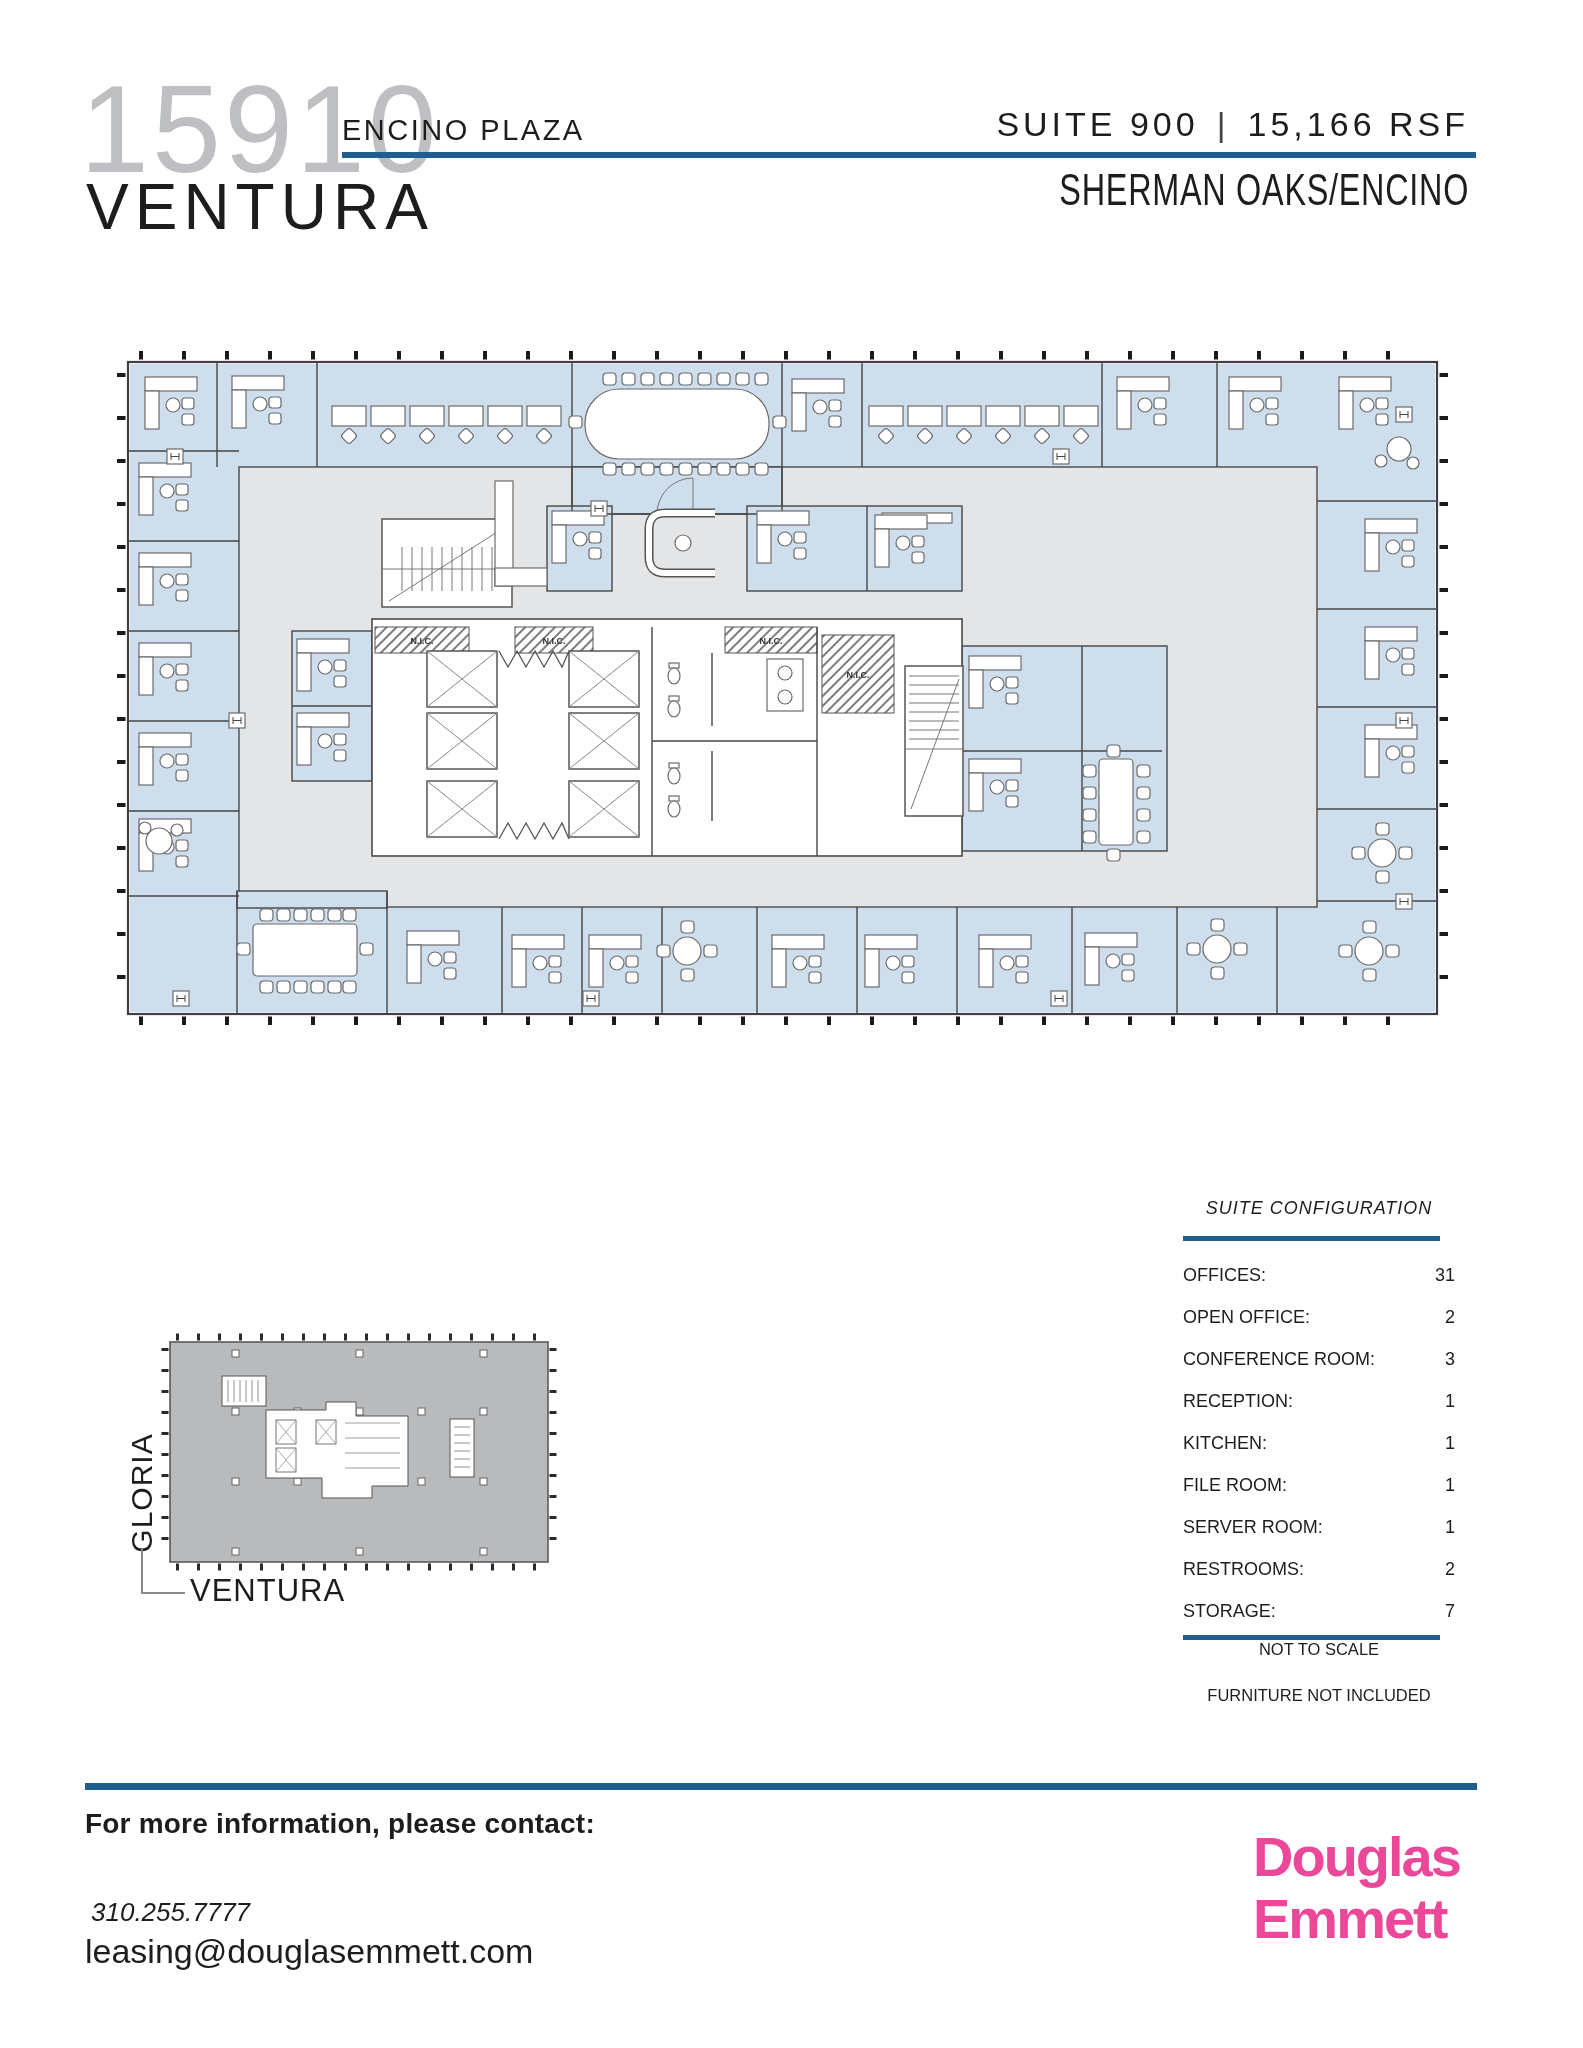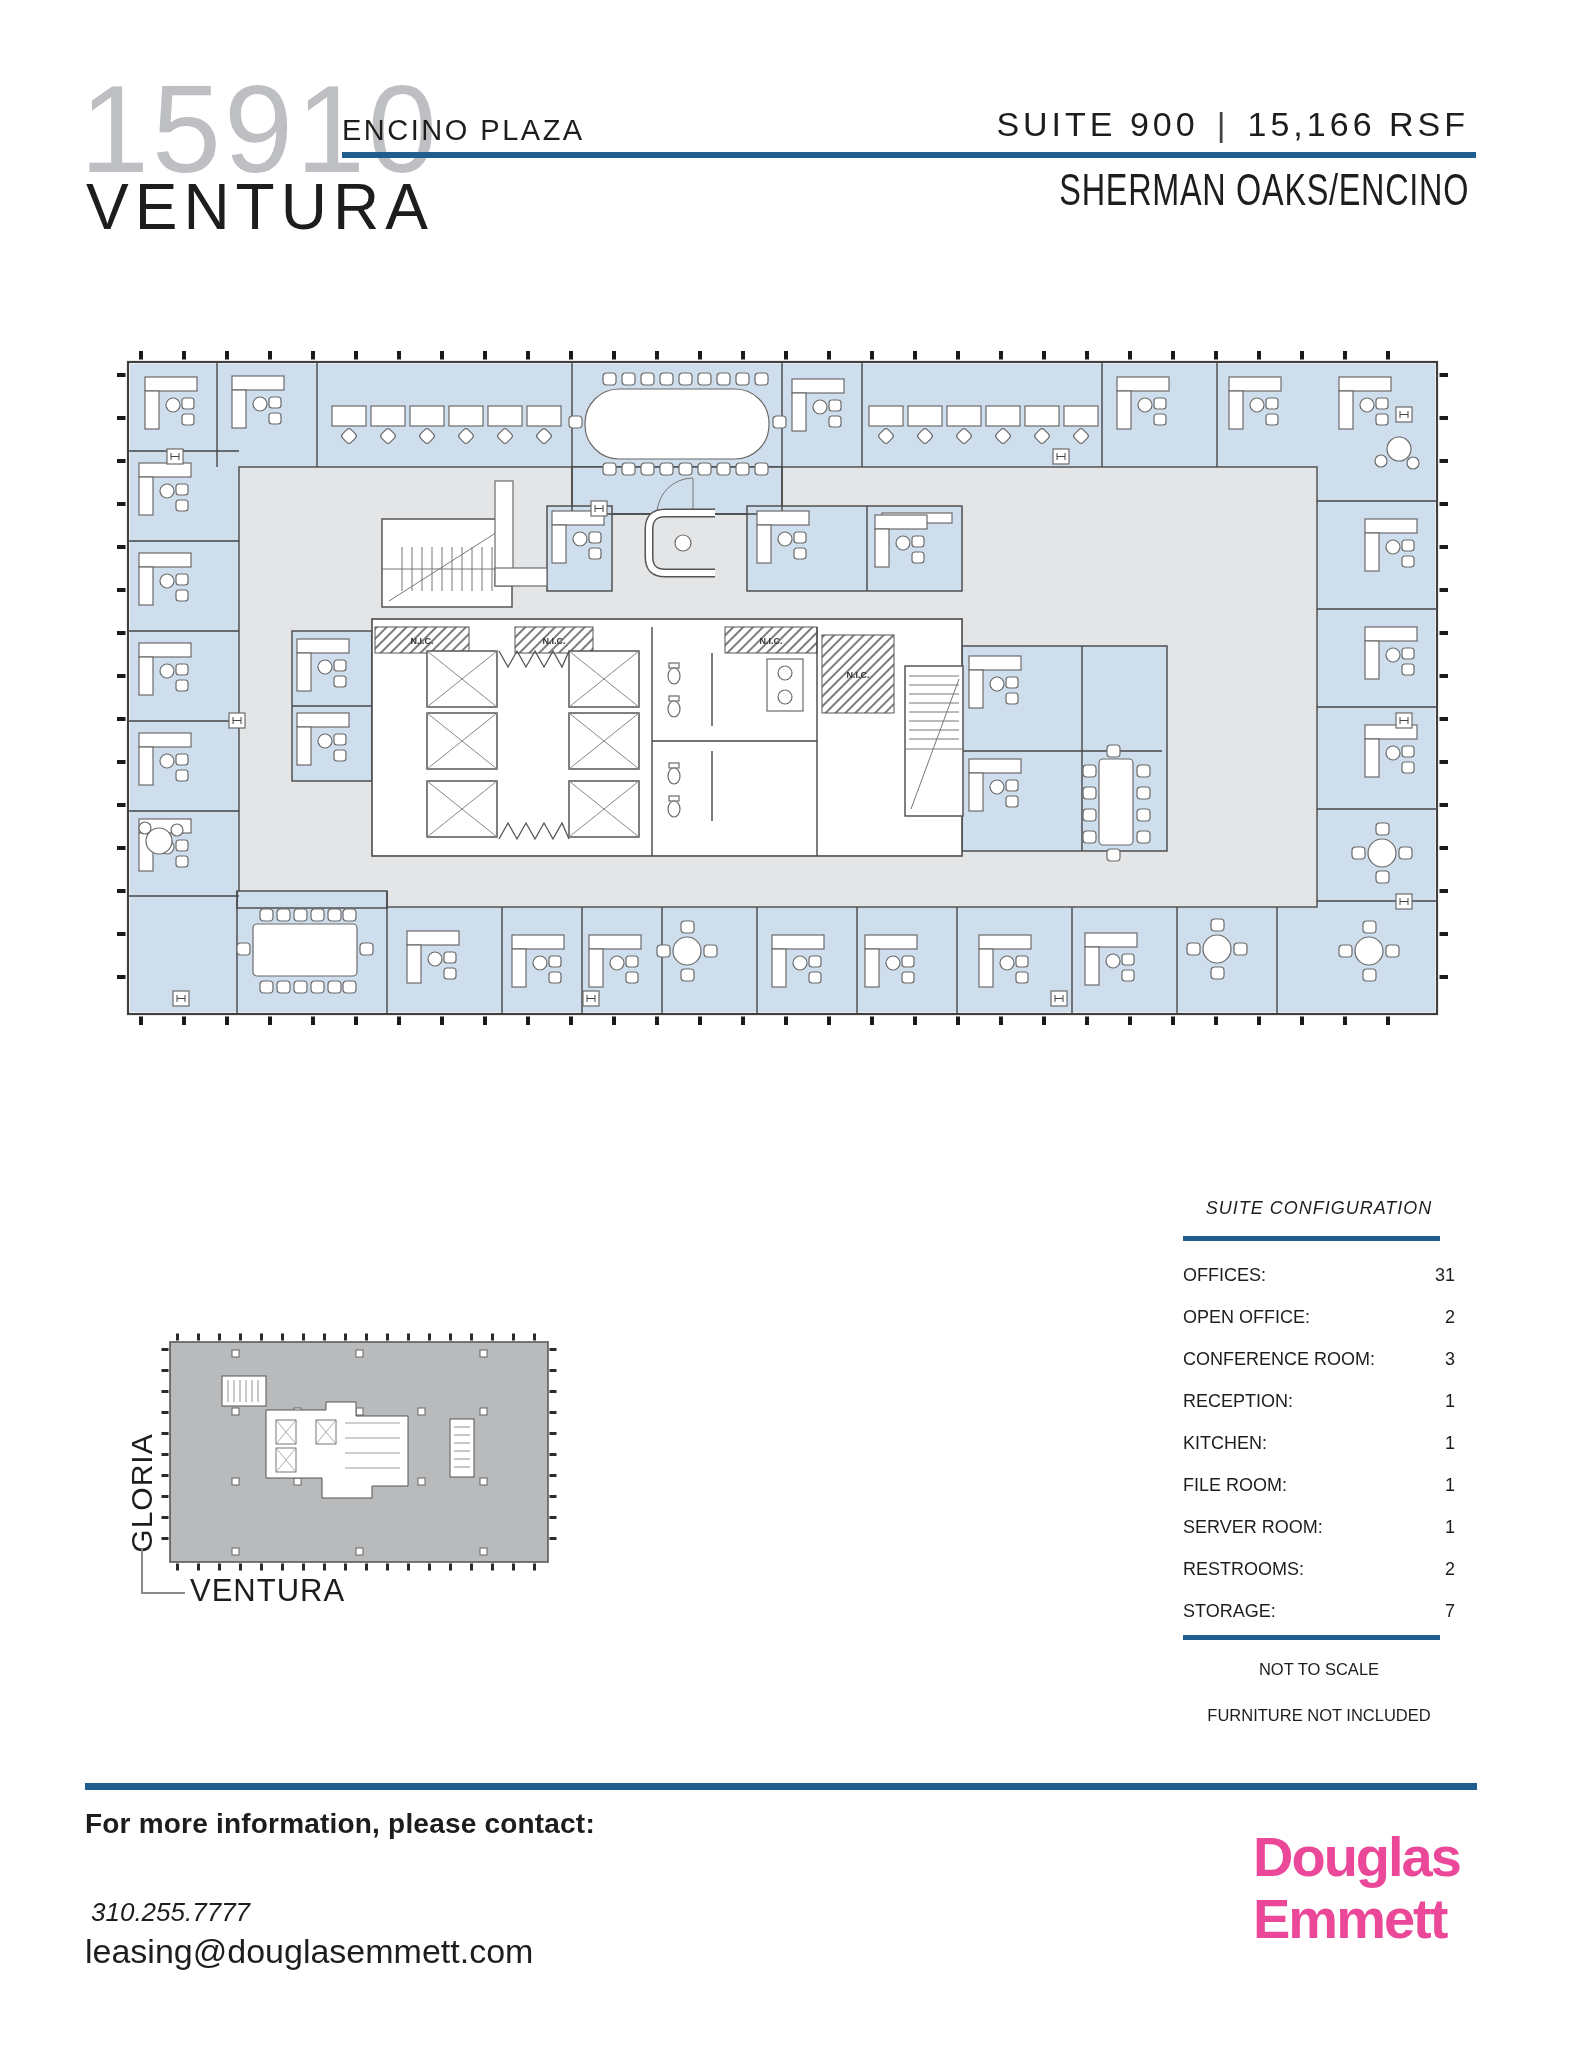--- a/index.html
+++ b/index.html
@@ -21,21 +21,21 @@
   .leader-h{left:141px;top:1592px;width:44px;height:2px;background:#8a8a8a;}
   .ventura-key{left:190px;top:1573px;font-size:31px;letter-spacing:1px;}
   
   .cfg{left:1183px;top:1198px;width:272px;font-size:18px;}
   .cfg-title{text-align:center;letter-spacing:1px;height:22px;font-style:italic;}
   .cfg-rule1{width:257px;height:5px;margin-top:16px;}
   .cfg-rows{margin-top:2px;}
   .cfg-row{display:flex;justify-content:space-between;height:18px;margin-top:24px;}
   .cfg-rule2{width:257px;height:5px;margin-top:16px;}
   .cfg-note{ text-align:center;font-size:16.5px;width:272px;}
-  .cfg-note1{margin-top:20px;}
+  .cfg-note1{margin-top:0;}
   .cfg-note2{margin-top:27px;}
   
   .rule-bottom{left:85px;top:1783px;width:1392px;height:7px;}
   .contact-heading{left:85px;top:1808px;font-size:28px;font-weight:700;letter-spacing:.2px;}
   .phone{left:91px;top:1897px;font-size:26px;font-style:italic;}
   .email{left:85px;top:1932px;font-size:34px;}
   .logo{left:1253px;top:1826px;font-size:56px;font-weight:700;color:#ec4899;letter-spacing:-2px;line-height:62px;}
   
   .f{fill:#fff;stroke:#6b6b6b;stroke-width:1.2;}
   .wall{stroke:#474747;stroke-width:1.4;fill:none;}

